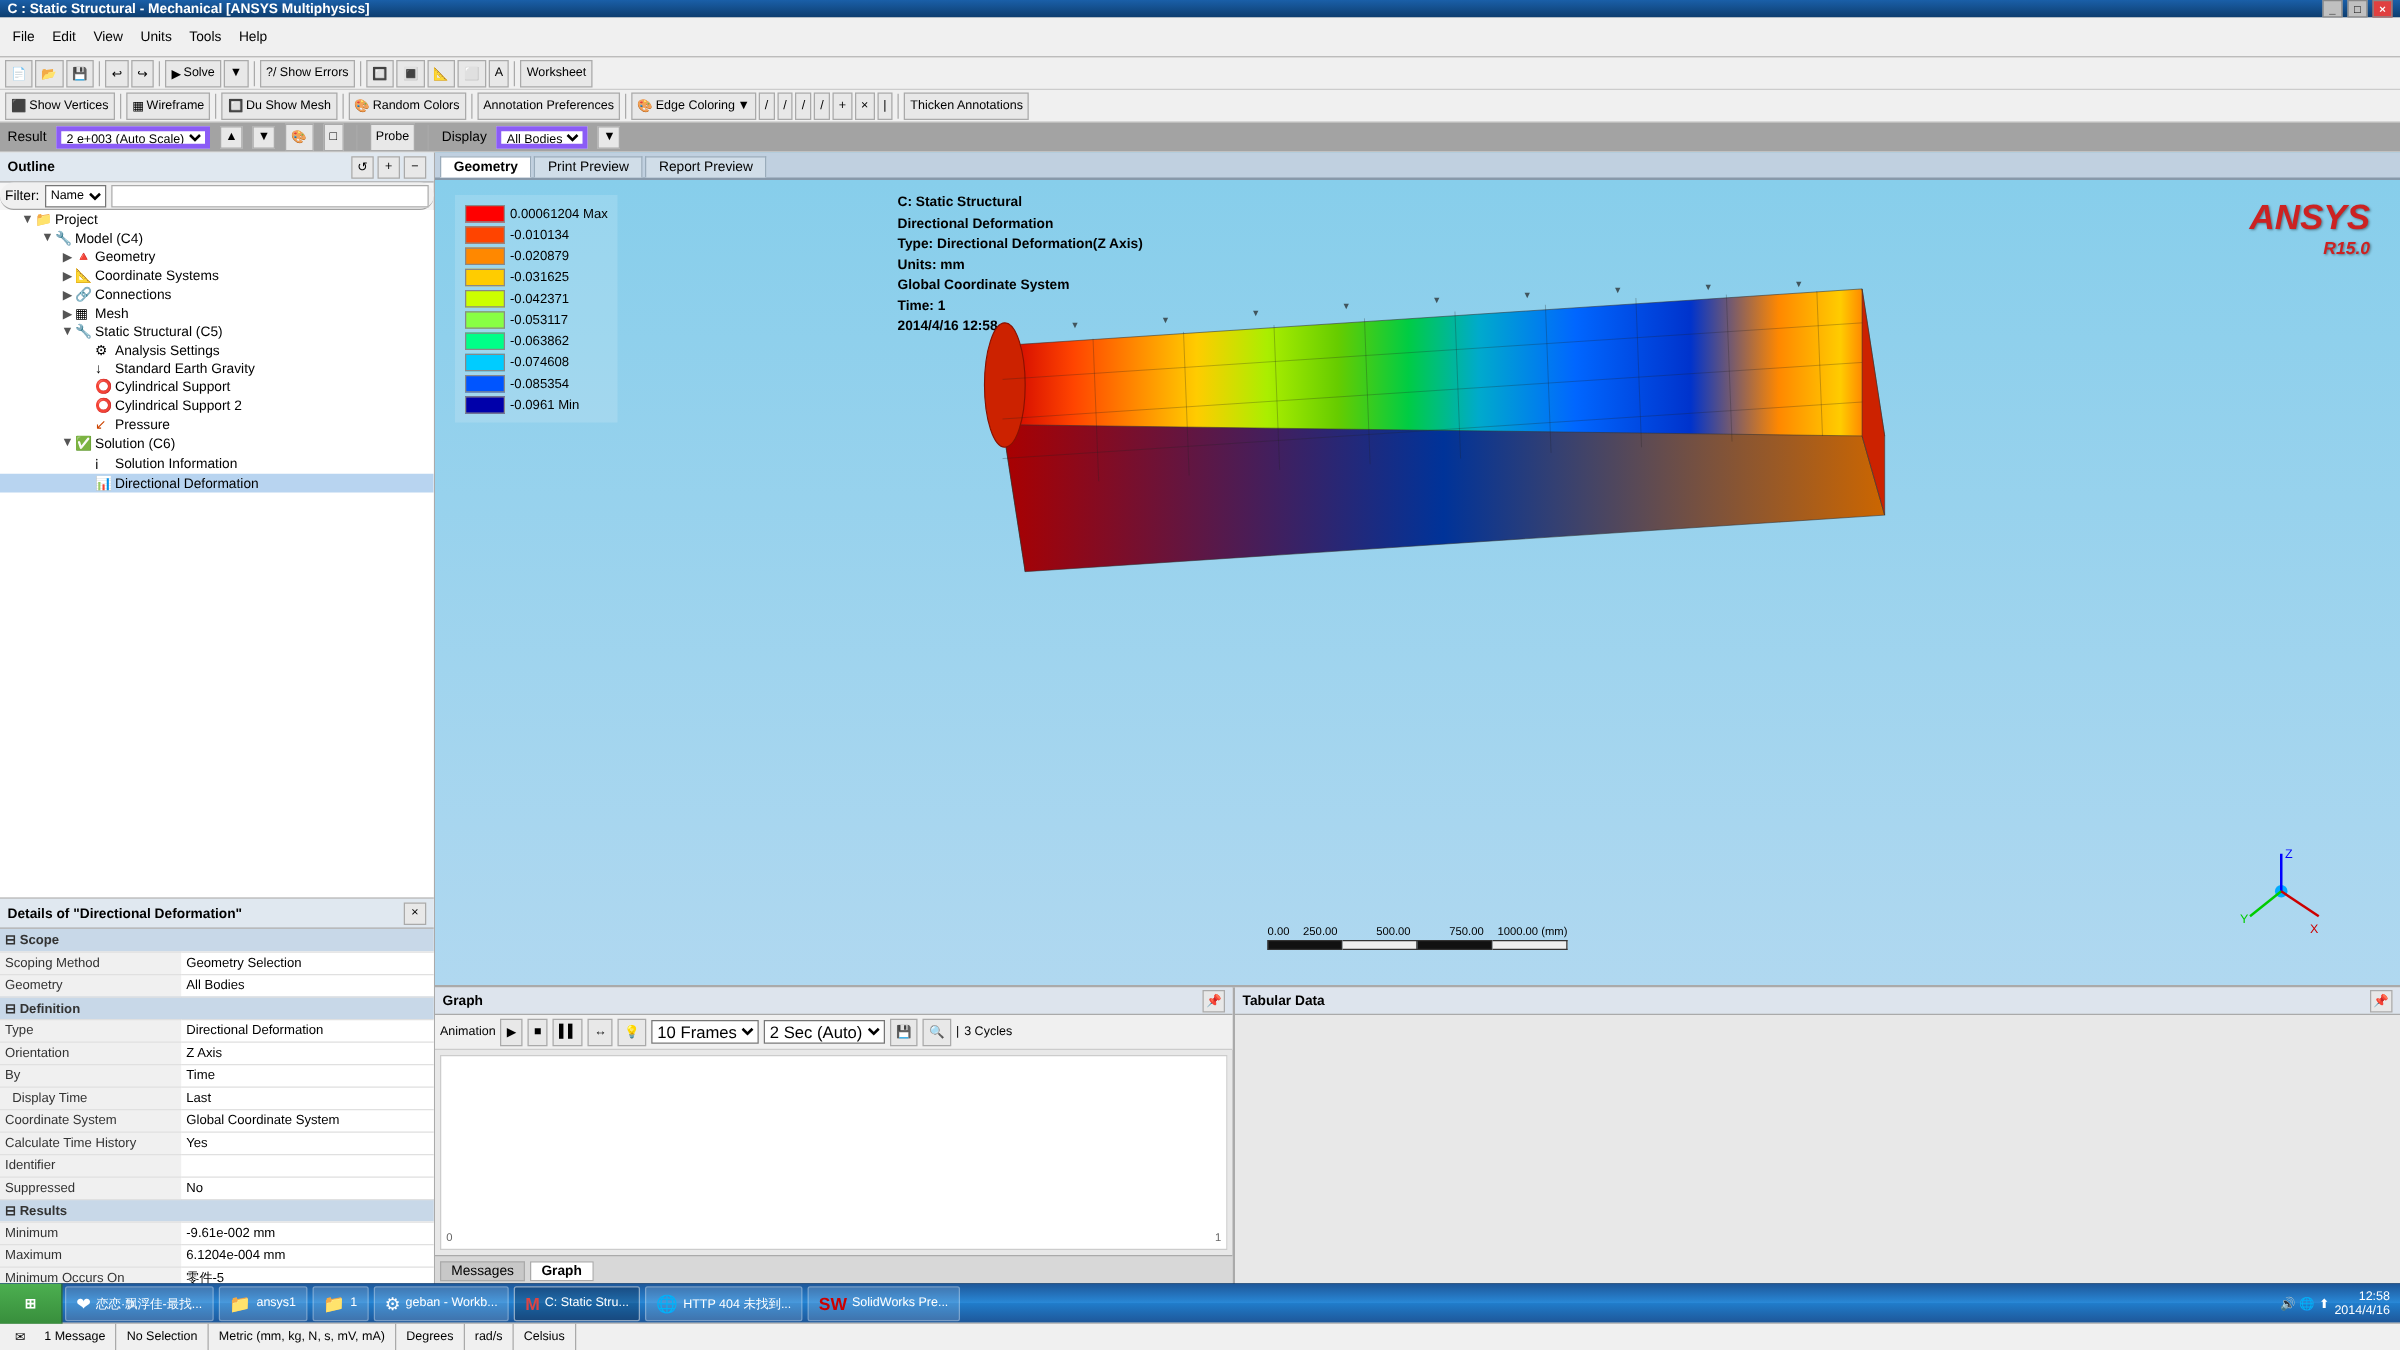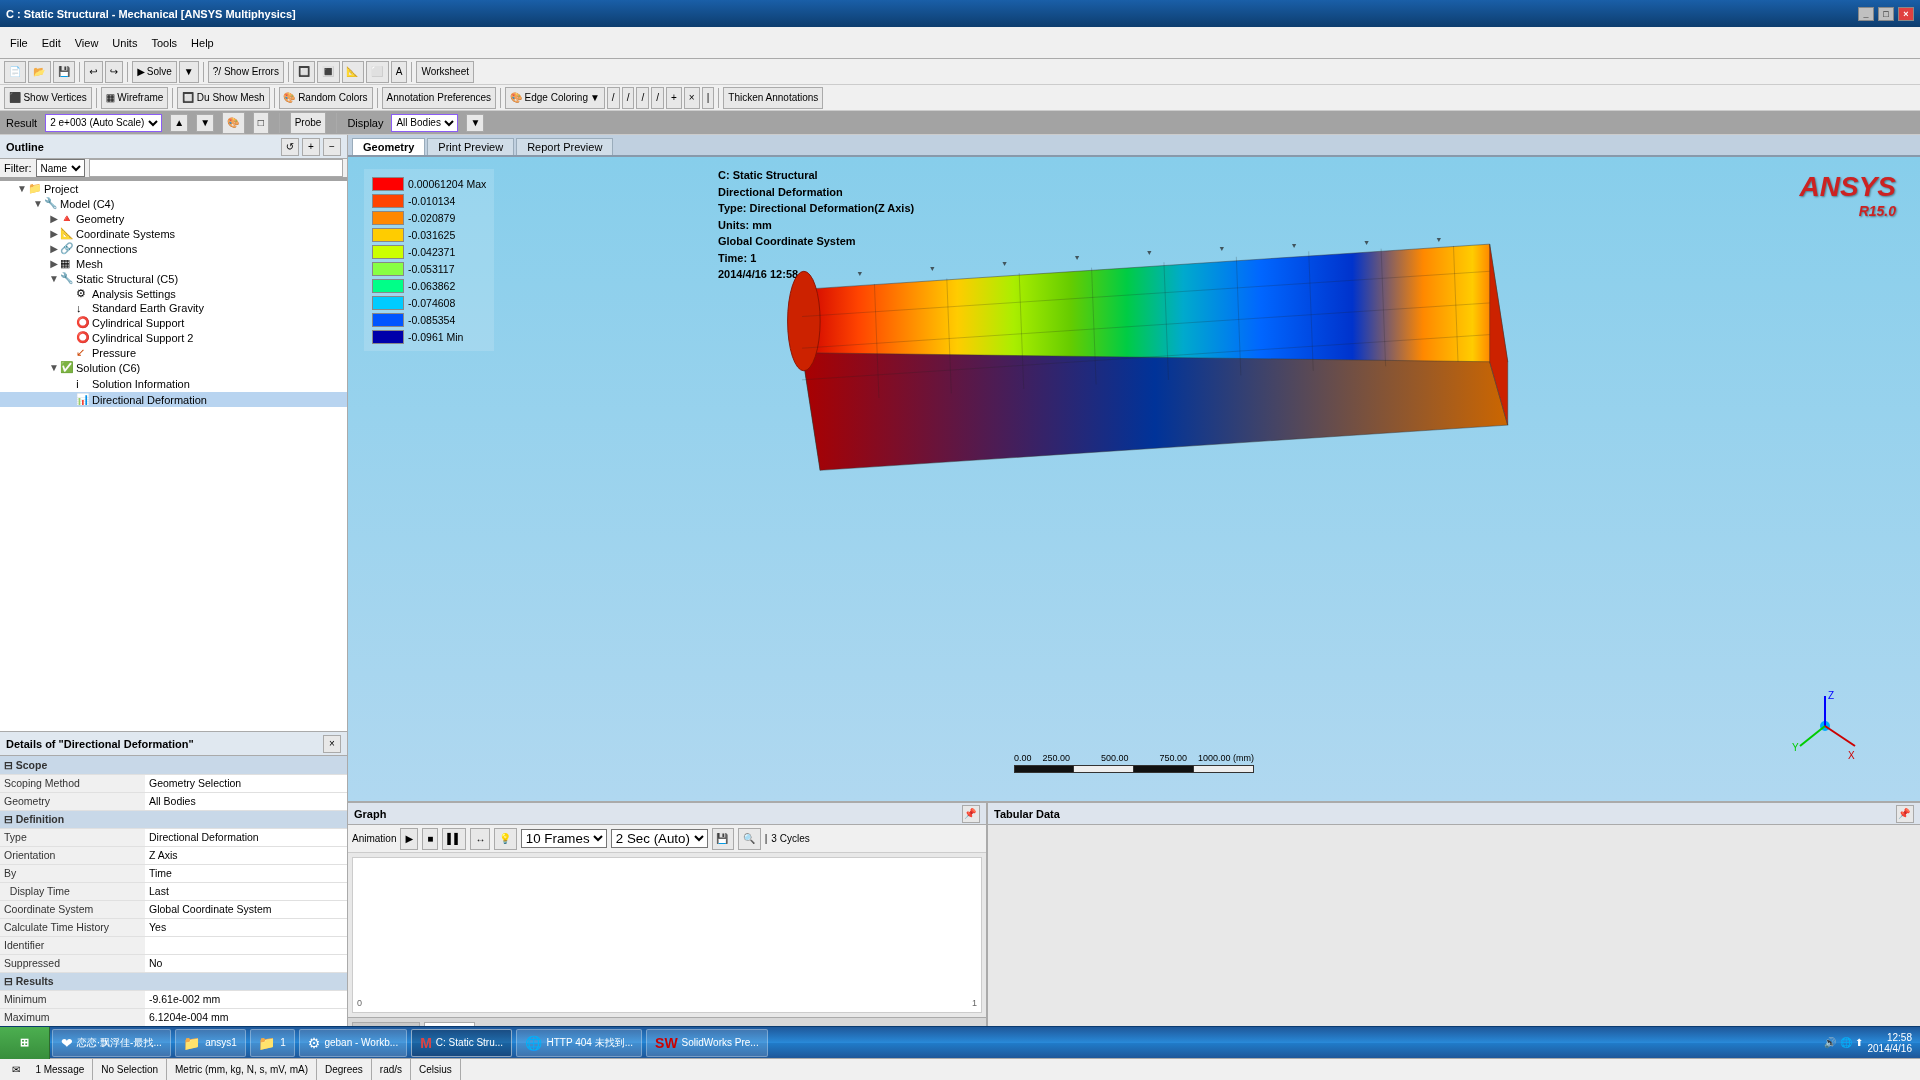--- a/index.html
+++ b/index.html
@@ -2,21 +2,21 @@
 <html><head>
   <meta charset="utf-8">
   <style>
     * { box-sizing: border-box; margin: 0; padding: 0; }
     body { font-family: 'Segoe UI', Arial, sans-serif; font-size: 11px; background: #d4d0c8; overflow: hidden; width: 1920px; height: 1080px; }
 
     
     .title-bar {
       background: linear-gradient(to bottom, #1a5fa8, #0d3d6e);
       color: white;
-      height: 27px;
+      height: 14px;
       display: flex;
       align-items: center;
       justify-content: space-between;
       padding: 0 6px;
       font-size: 11px;
       font-weight: bold;
       text-align: center;
     }
     .title-bar-controls { display: flex; gap: 4px; }
     .title-bar-btn {
@@ -71,21 +71,21 @@
       background: #a3a3a3;
       height: 24px;
       display: flex;
       align-items: center;
       border-bottom: 1px solid #ccc;
       padding: 0 6px;
       gap: 8px;
       font-size: 11px;
     }
     .result-bar select, .result-bar input {
-      height: 18px; font-size: 10px; border: 1px solid #8b5cf6;
+      height: 18px; font-size: 10px; border: 4px solid #8b5cf6;
     }
 
     
     .main-layout {
       display: flex;
       height: calc(1080px - 22px - 22px - 26px - 26px - 24px - 28px - 22px);
       
     }
 
     
@@ -106,24 +106,25 @@
       display: flex;
       align-items: center;
       justify-content: space-between;
       height: 24px;
     }
 
     .filter-row {
       display: flex;
       align-items: center;
       padding: 2px 4px;
-      border-bottom: 4px solid #a3a3a3;
+      border-bottom: 1px solid #a3a3a3;
       gap: 4px;
       height: 22px;
       background: #f0f0f0;
+      border-radius: 11px;
     }
     .filter-row select { height: 18px; font-size: 10px; }
     .filter-row input { height: 18px; font-size: 10px; flex: 1; border: 1px solid #aaa; padding: 0 3px; }
 
     .tree-area {
       flex: 1;
       overflow-y: auto;
       background: white;
       font-size: 11px;
     }

